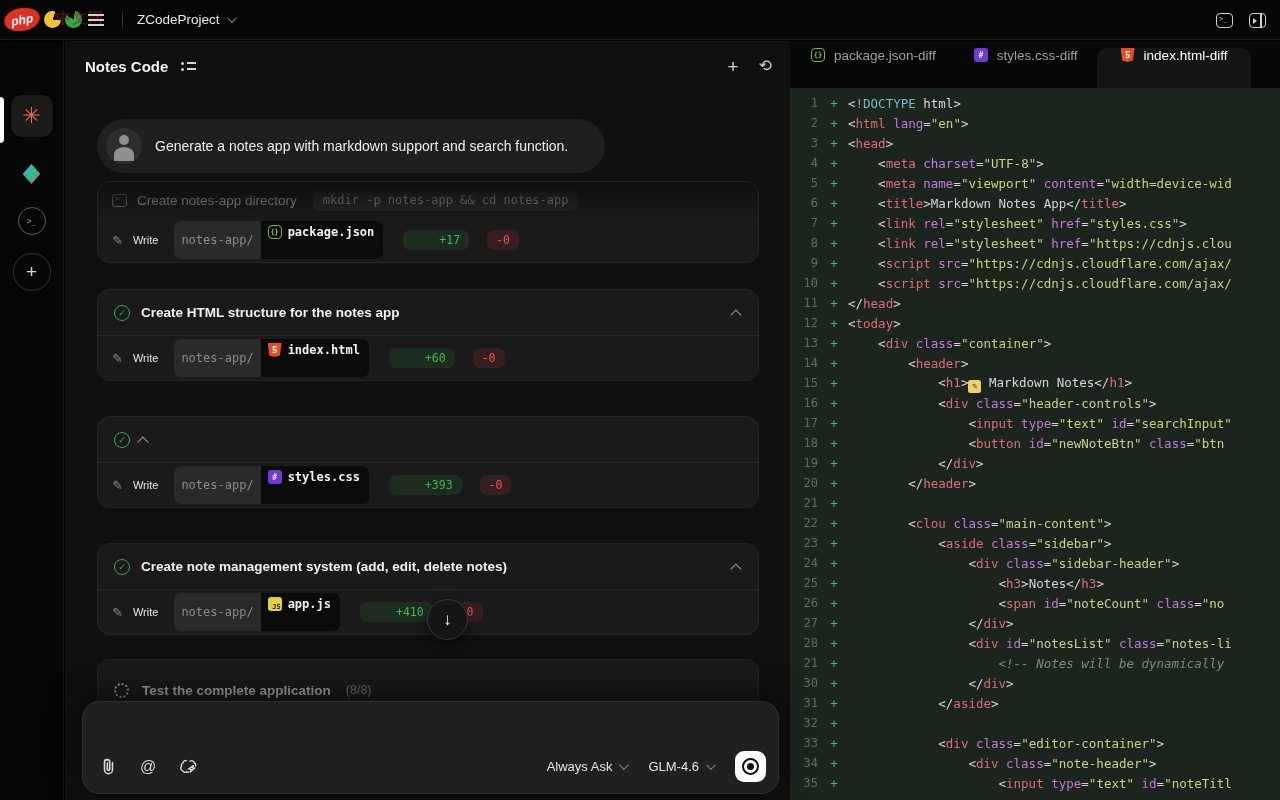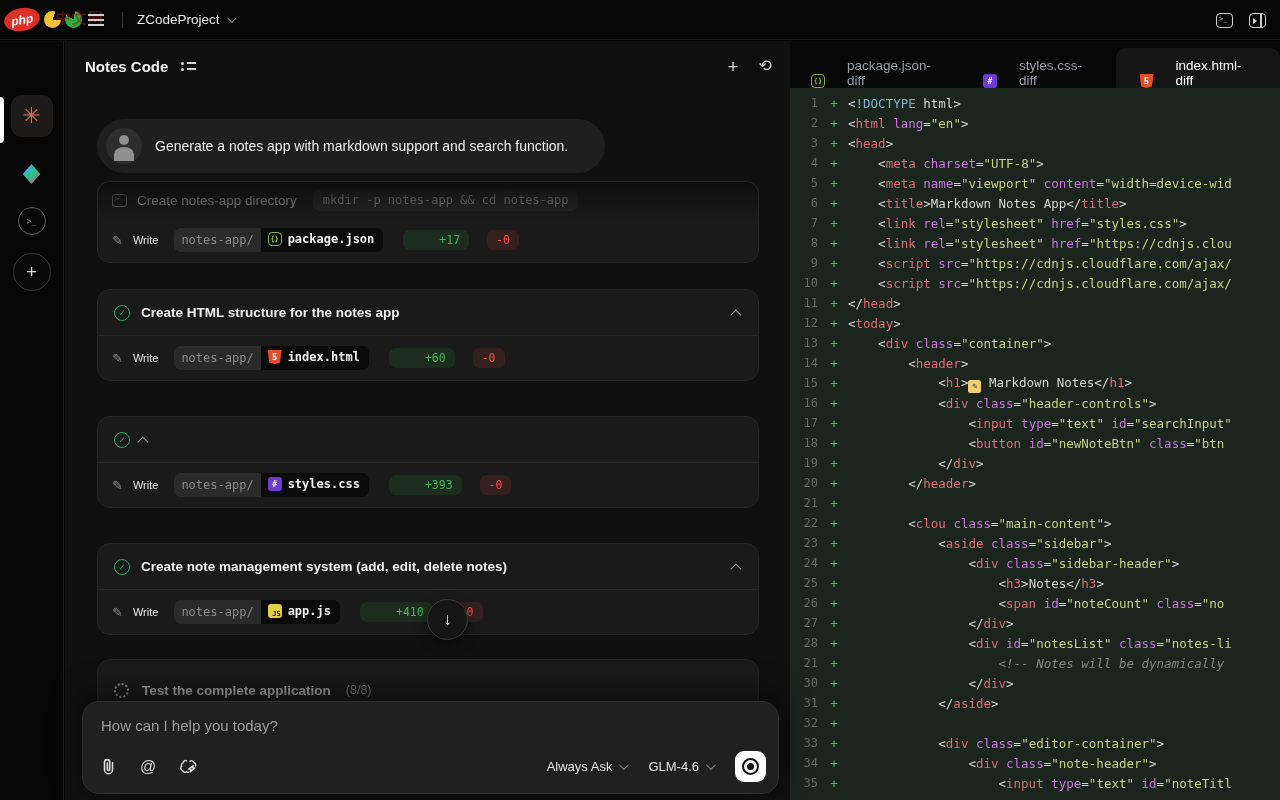--- a/index.html
+++ b/index.html
@@ -87,21 +87,21 @@
     font-family:"DejaVu Sans Mono", monospace; }
   .pencil { color:#8a8a8a; font-size:13px; flex:none; }
   .cmd-label { color:#9a9d9f; font-size:13.5px; }
   .verb { color:#e8e8e8; font-size:11px; }
   .cmd-pill { background:#262626; border-radius:7px; padding:4px 10px; color:#8b8b8b; font-size:12px;
     font-family:"DejaVu Sans Mono", monospace; margin-left:6px; white-space:nowrap; }
   .fpill { display:flex; align-items:stretch; border-radius:7px; overflow:hidden; margin-left:6px; cursor:pointer; }
   .fpath { background:#2a2a2a; color:#8b8b8b; font-size:12px; font-family:"DejaVu Sans Mono", monospace;
     padding:4px 7px; display:flex; align-items:center; }
   .fname { background:#0b0b0b; color:#f2f2f2; font-size:12px; font-weight:bold;
-    font-family:"DejaVu Sans Mono", monospace; padding:4px 9px 6px 7px; display:flex; align-items:center; gap:6px;text-align:right; }
+    font-family:"DejaVu Sans Mono", monospace; padding:4px 9px 20px 7px; display:flex; align-items:center; gap:6px;text-align:right; }
   .chip { border-radius:7px; padding:3px 9px; font-size:11.5px; font-family:"DejaVu Sans Mono", monospace; }
   .chip.add { margin-left:10px; color:#3fb950; background:rgba(46,160,67,.14);padding-left:36px; }
   .chip.del { margin-left:8px; color:#f85149; background:rgba(248,81,73,.13); }
   .fade-overlay { position:absolute; left:0; top:0; right:0; height:38px; pointer-events:none;
     background:linear-gradient(rgba(12,12,12,.85), rgba(12,12,12,0)); }
 
   
   .fi { width:14px; height:14px; border-radius:3px; display:inline-flex; align-items:center;
     justify-content:center; flex:none; font-family:"DejaVu Sans Mono", monospace; }
   .fi-json { border:1.4px solid #7cb342; color:#8bc34a; font-size:7px; font-weight:bold; border-radius:4px; }
@@ -148,21 +148,21 @@
   .sel .chev { border-color:#8a8a8a; }
   .stop-btn { width:31px; height:31px; background:#fff; border-radius:9px; display:flex;
     align-items:center; justify-content:center; cursor:pointer; }
   .stop-ring { width:17px; height:17px; border:2.2px solid #111; border-radius:50%;
     display:flex; align-items:center; justify-content:center; }
   .stop-dot { width:7px; height:7px; background:#111; border-radius:50%; }
 
   
   .editor { position:absolute; left:790px; top:41px; width:490px; height:759px; background:#070707; }
   .tabbar { position:absolute; left:0; top:0; width:100%; height:47px; display:flex; align-items:stretch; padding:7px 0 0 2px; }
-  .tab { display:flex; align-items:flex-end; gap:22px; padding:0 19px; cursor:pointer; color:#9aa0a6; font-size:13.5px; }
+  .tab { display:flex; align-items:flex-start; gap:9px; padding:0 19px; cursor:pointer; color:#9aa0a6; font-size:13.5px; }
   .tab.active { background:#161616; border-radius:10px 10px 0 0; color:#fff; font-weight:500; padding:0 24px; }
   .code-area { position:absolute; left:0; top:47px; width:490px; height:712px; background:#1b251e;
     overflow:hidden; padding-top:5px; }
   .code-line { display:flex; height:20px; align-items:center; font-family:"DejaVu Sans Mono", monospace; font-size:12.5px; }
   .ln { width:28px; text-align:right; color:#5f6e62; flex:none; font-size:12px; }
   .plus { width:12px; margin:0 8px 0 10px; color:#35c462; flex:none; text-align:center; }
   .code-txt { white-space:pre; }
   .tk-w { color:#d6d6d6; } .tk-t { color:#e06c75; } .tk-a { color:#c678dd; }
   .tk-s { color:#c9d186; } .tk-d { color:#7fb4c9; } .tk-c { color:#7d8a80; font-style:italic; }
   .tk-e { display:inline-flex; width:13px; height:13px; background:#f0d070; border-radius:2.5px;
@@ -308,21 +308,20 @@
     <span class="spinner"></span>
     <span class="run-label">Test the complete application</span>
     <span class="run-progress">(8/8)</span>
   </div>
 
   <div class="scroll-btn">
     <span class="down-arrow">↓</span>
   </div>
 
   <div class="inputbox">
-    <input class="prompt-input" placeholder="How can I help you today?" style="">
     <div class="input-row">
       <div class="in-icons">
         <span class="clip-icon">
           <svg width="15" height="17" viewBox="0 0 15 17" fill="none" stroke="#d8d8d8" stroke-width="1.6" stroke-linecap="round">
             <path d="M11.5 4.5v7.2a4 4 0 0 1-8 0V4.2a2.6 2.6 0 0 1 5.2 0v7a1.2 1.2 0 0 1-2.4 0V5"></path>
           </svg>
         </span>
         <span class="at-icon">@</span>
         <span class="brain-icon">
           <svg width="17" height="15" viewBox="0 0 17 15" fill="none" stroke="#d8d8d8" stroke-width="1.4" stroke-linecap="round">

